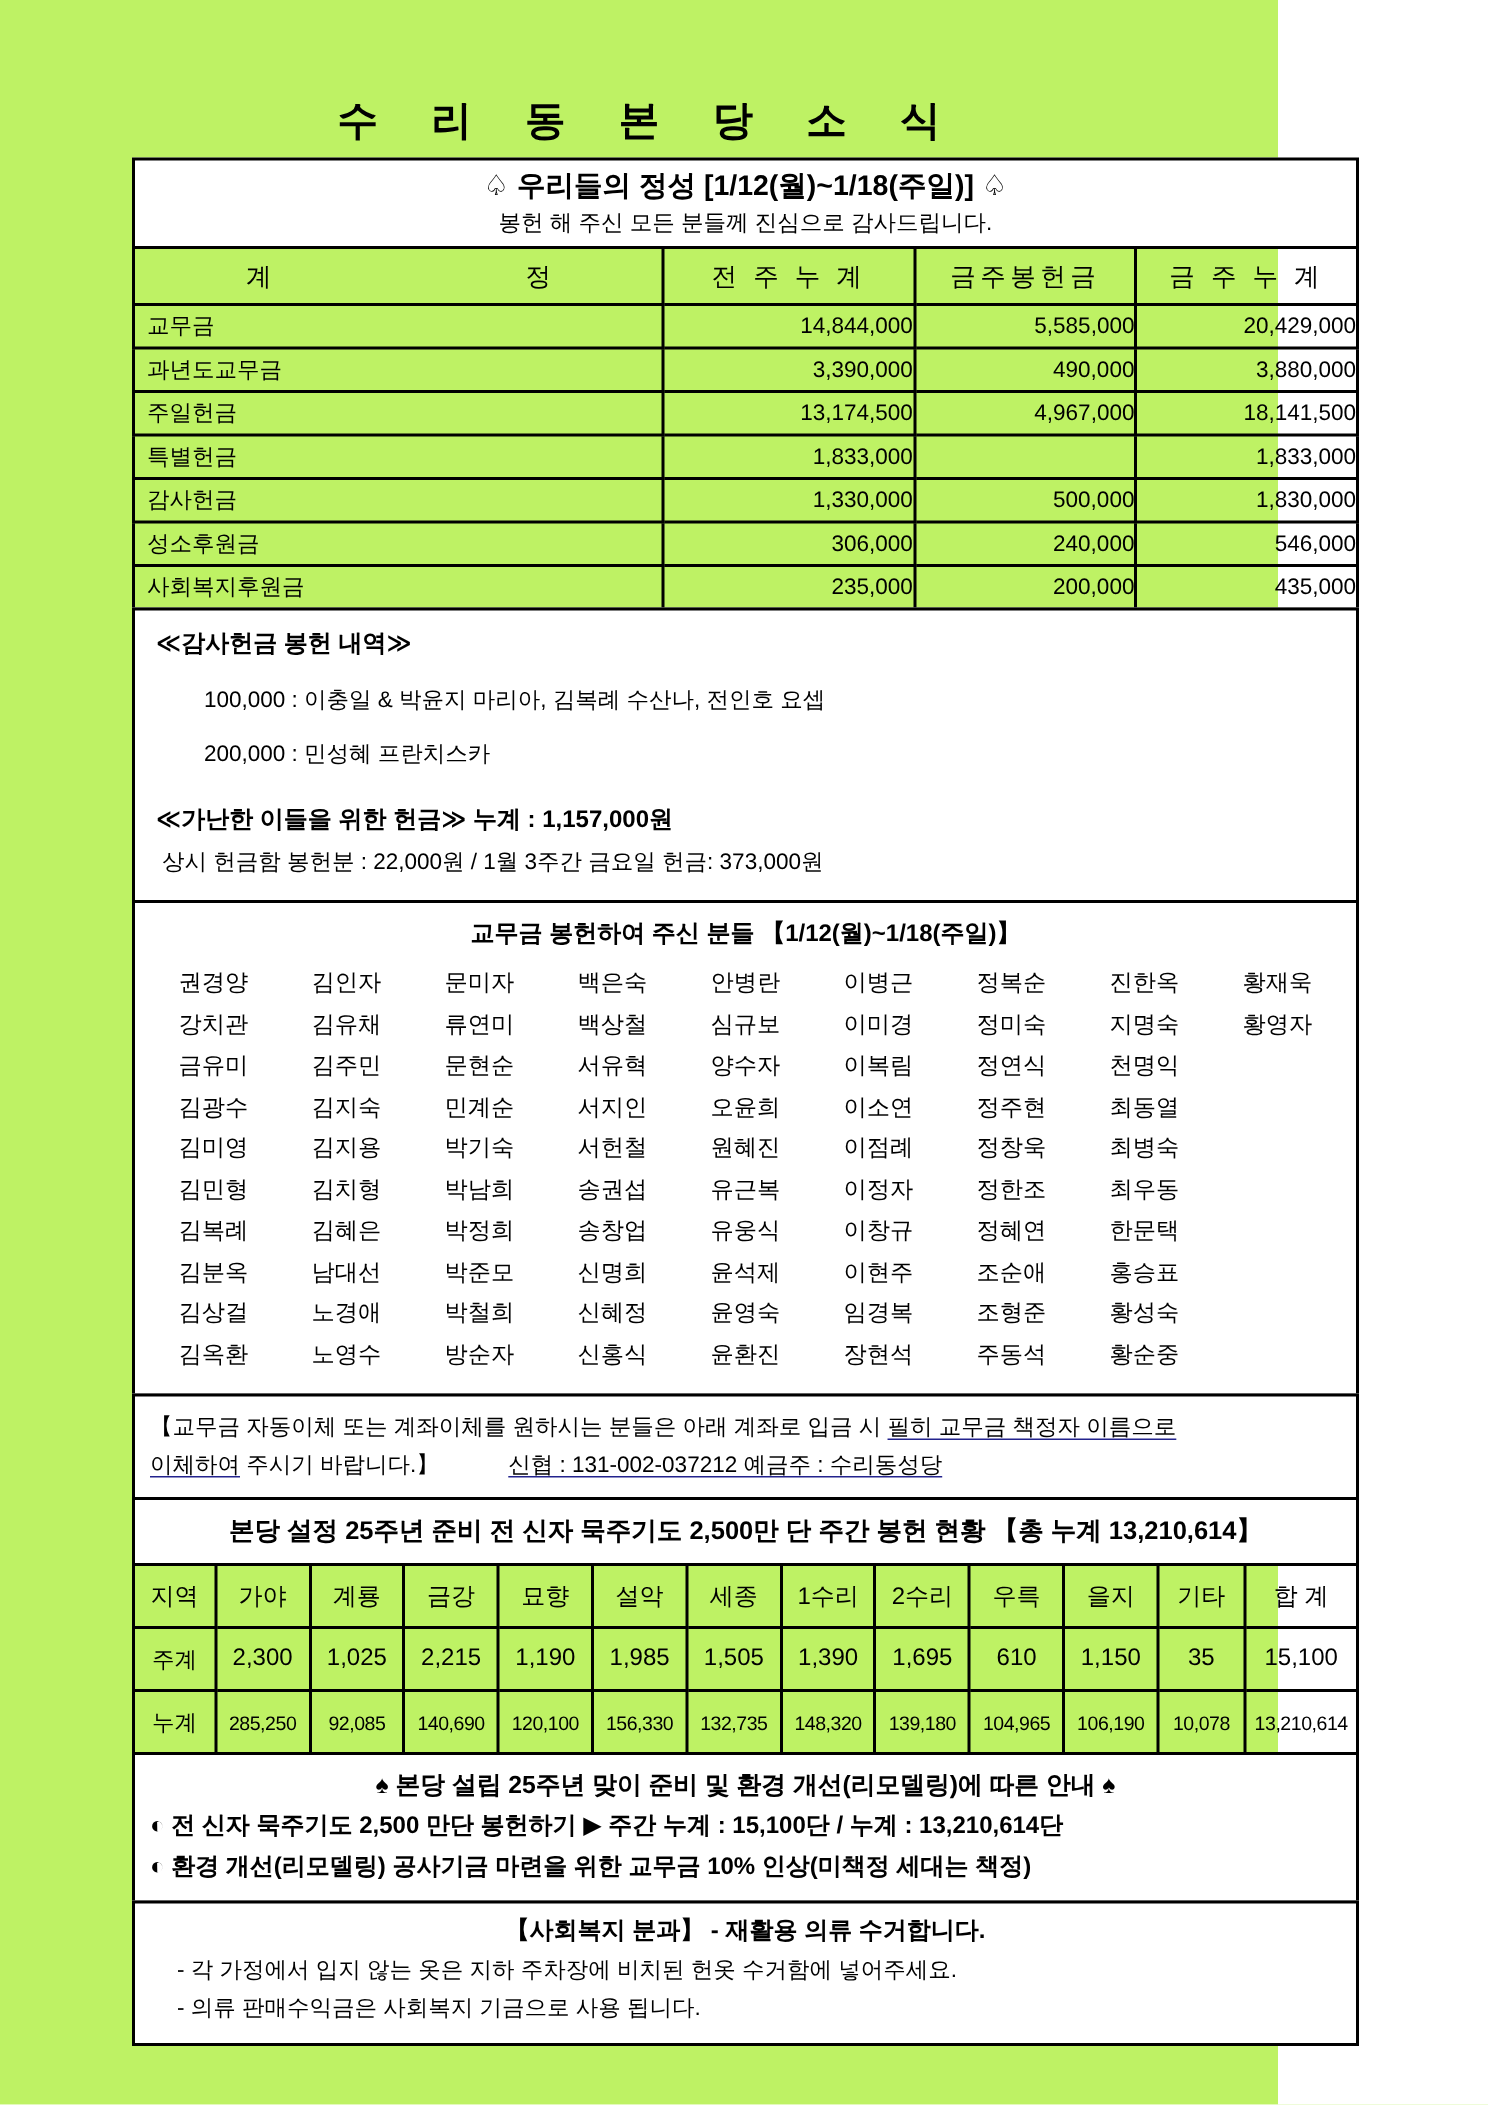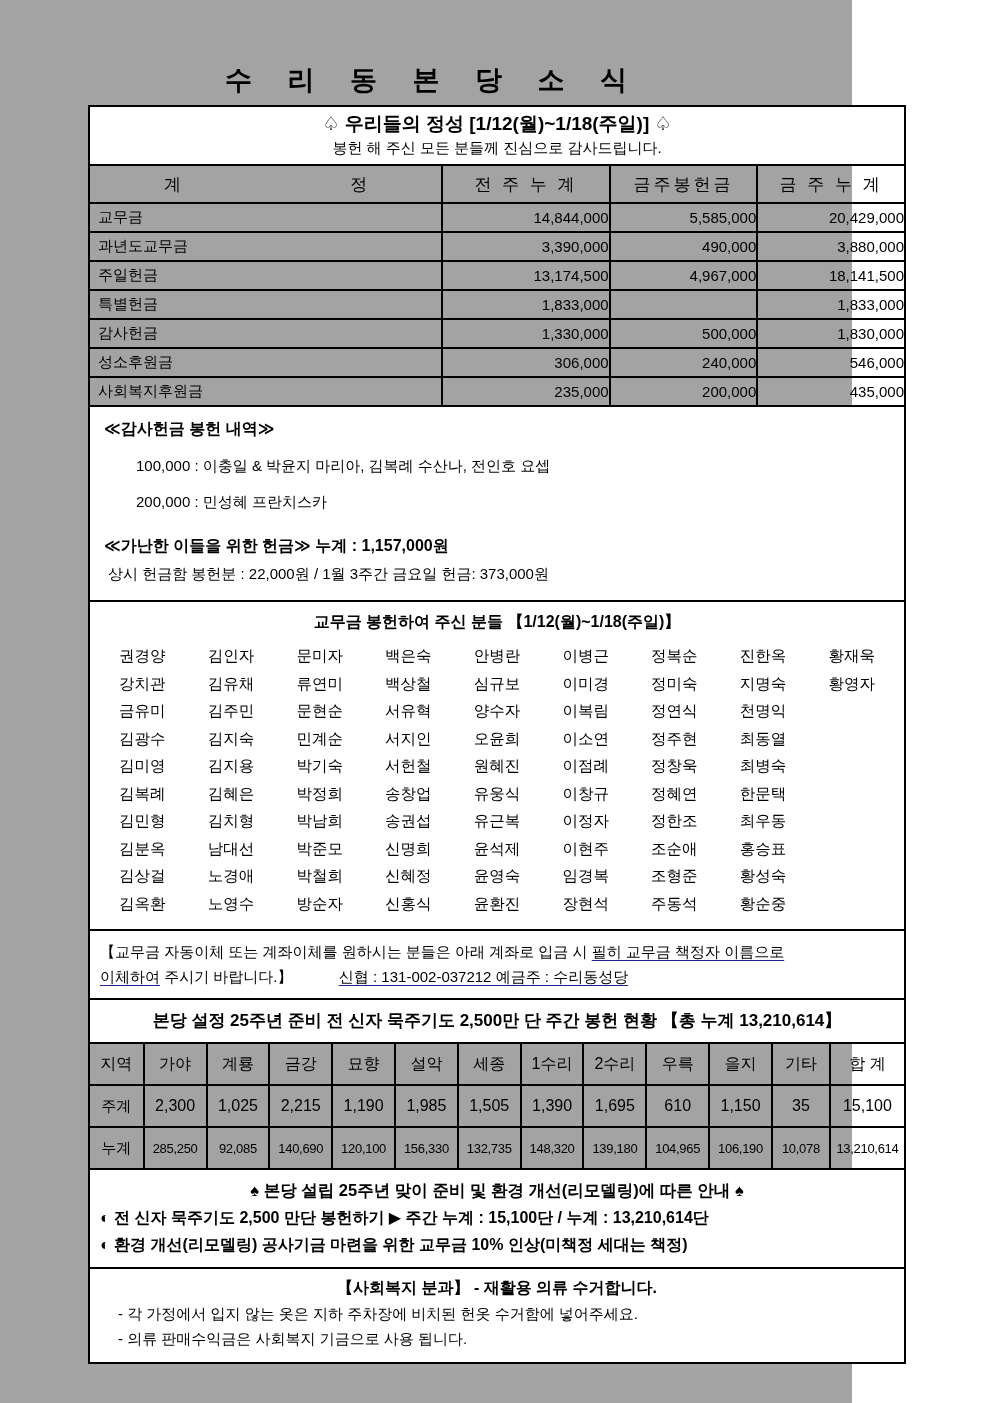--- a/index.html
+++ b/index.html
@@ -2,21 +2,21 @@
 <html lang="ko"><head>
 <meta charset="utf-8">
 <style>
   * { box-sizing: border-box; margin: 0; padding: 0; }
   html, body { background: #fff; }
   body {
     width: 992px; height: 1403px;
     color: #000;
     font-family: "Liberation Sans", "DejaVu Sans", sans-serif;
   }
-  .page { position: relative; width: 852px; height: 1403px; background: #a3a3a3; }
+  .page { position: relative; width: 852px; height: 1403px; background: #bef264; }
 
   .doc-title {
     padding-top: 62px;
     text-align: center;
     font-size: 27px;
     font-weight: 700;
     letter-spacing: 14px;
     text-indent: 14px;
   }
 
@@ -214,39 +214,39 @@
           <span class="donor">김지용</span>
           <span class="donor">박기숙</span>
           <span class="donor">서헌철</span>
           <span class="donor">원혜진</span>
           <span class="donor">이점례</span>
           <span class="donor">정창욱</span>
           <span class="donor">최병숙</span>
           <span class="donor"></span>
       </div>
       <div class="donor-row">
+        <span class="donor">김민형</span>
+          <span class="donor">김치형</span>
+          <span class="donor">박남희</span>
+          <span class="donor">송권섭</span>
+          <span class="donor">유근복</span>
+          <span class="donor">이정자</span>
+          <span class="donor">정한조</span>
+          <span class="donor">최우동</span>
+          <span class="donor"></span>
+      </div>
+      <div class="donor-row">
         <span class="donor">김복례</span>
           <span class="donor">김혜은</span>
           <span class="donor">박정희</span>
           <span class="donor">송창업</span>
           <span class="donor">유웅식</span>
           <span class="donor">이창규</span>
           <span class="donor">정혜연</span>
           <span class="donor">한문택</span>
-          <span class="donor"></span>
-      </div>
-      <div class="donor-row">
-        <span class="donor">김민형</span>
-          <span class="donor">김치형</span>
-          <span class="donor">박남희</span>
-          <span class="donor">송권섭</span>
-          <span class="donor">유근복</span>
-          <span class="donor">이정자</span>
-          <span class="donor">정한조</span>
-          <span class="donor">최우동</span>
           <span class="donor"></span>
       </div>
       <div class="donor-row">
         <span class="donor">김분옥</span>
           <span class="donor">남대선</span>
           <span class="donor">박준모</span>
           <span class="donor">신명희</span>
           <span class="donor">윤석제</span>
           <span class="donor">이현주</span>
           <span class="donor">조순애</span>

